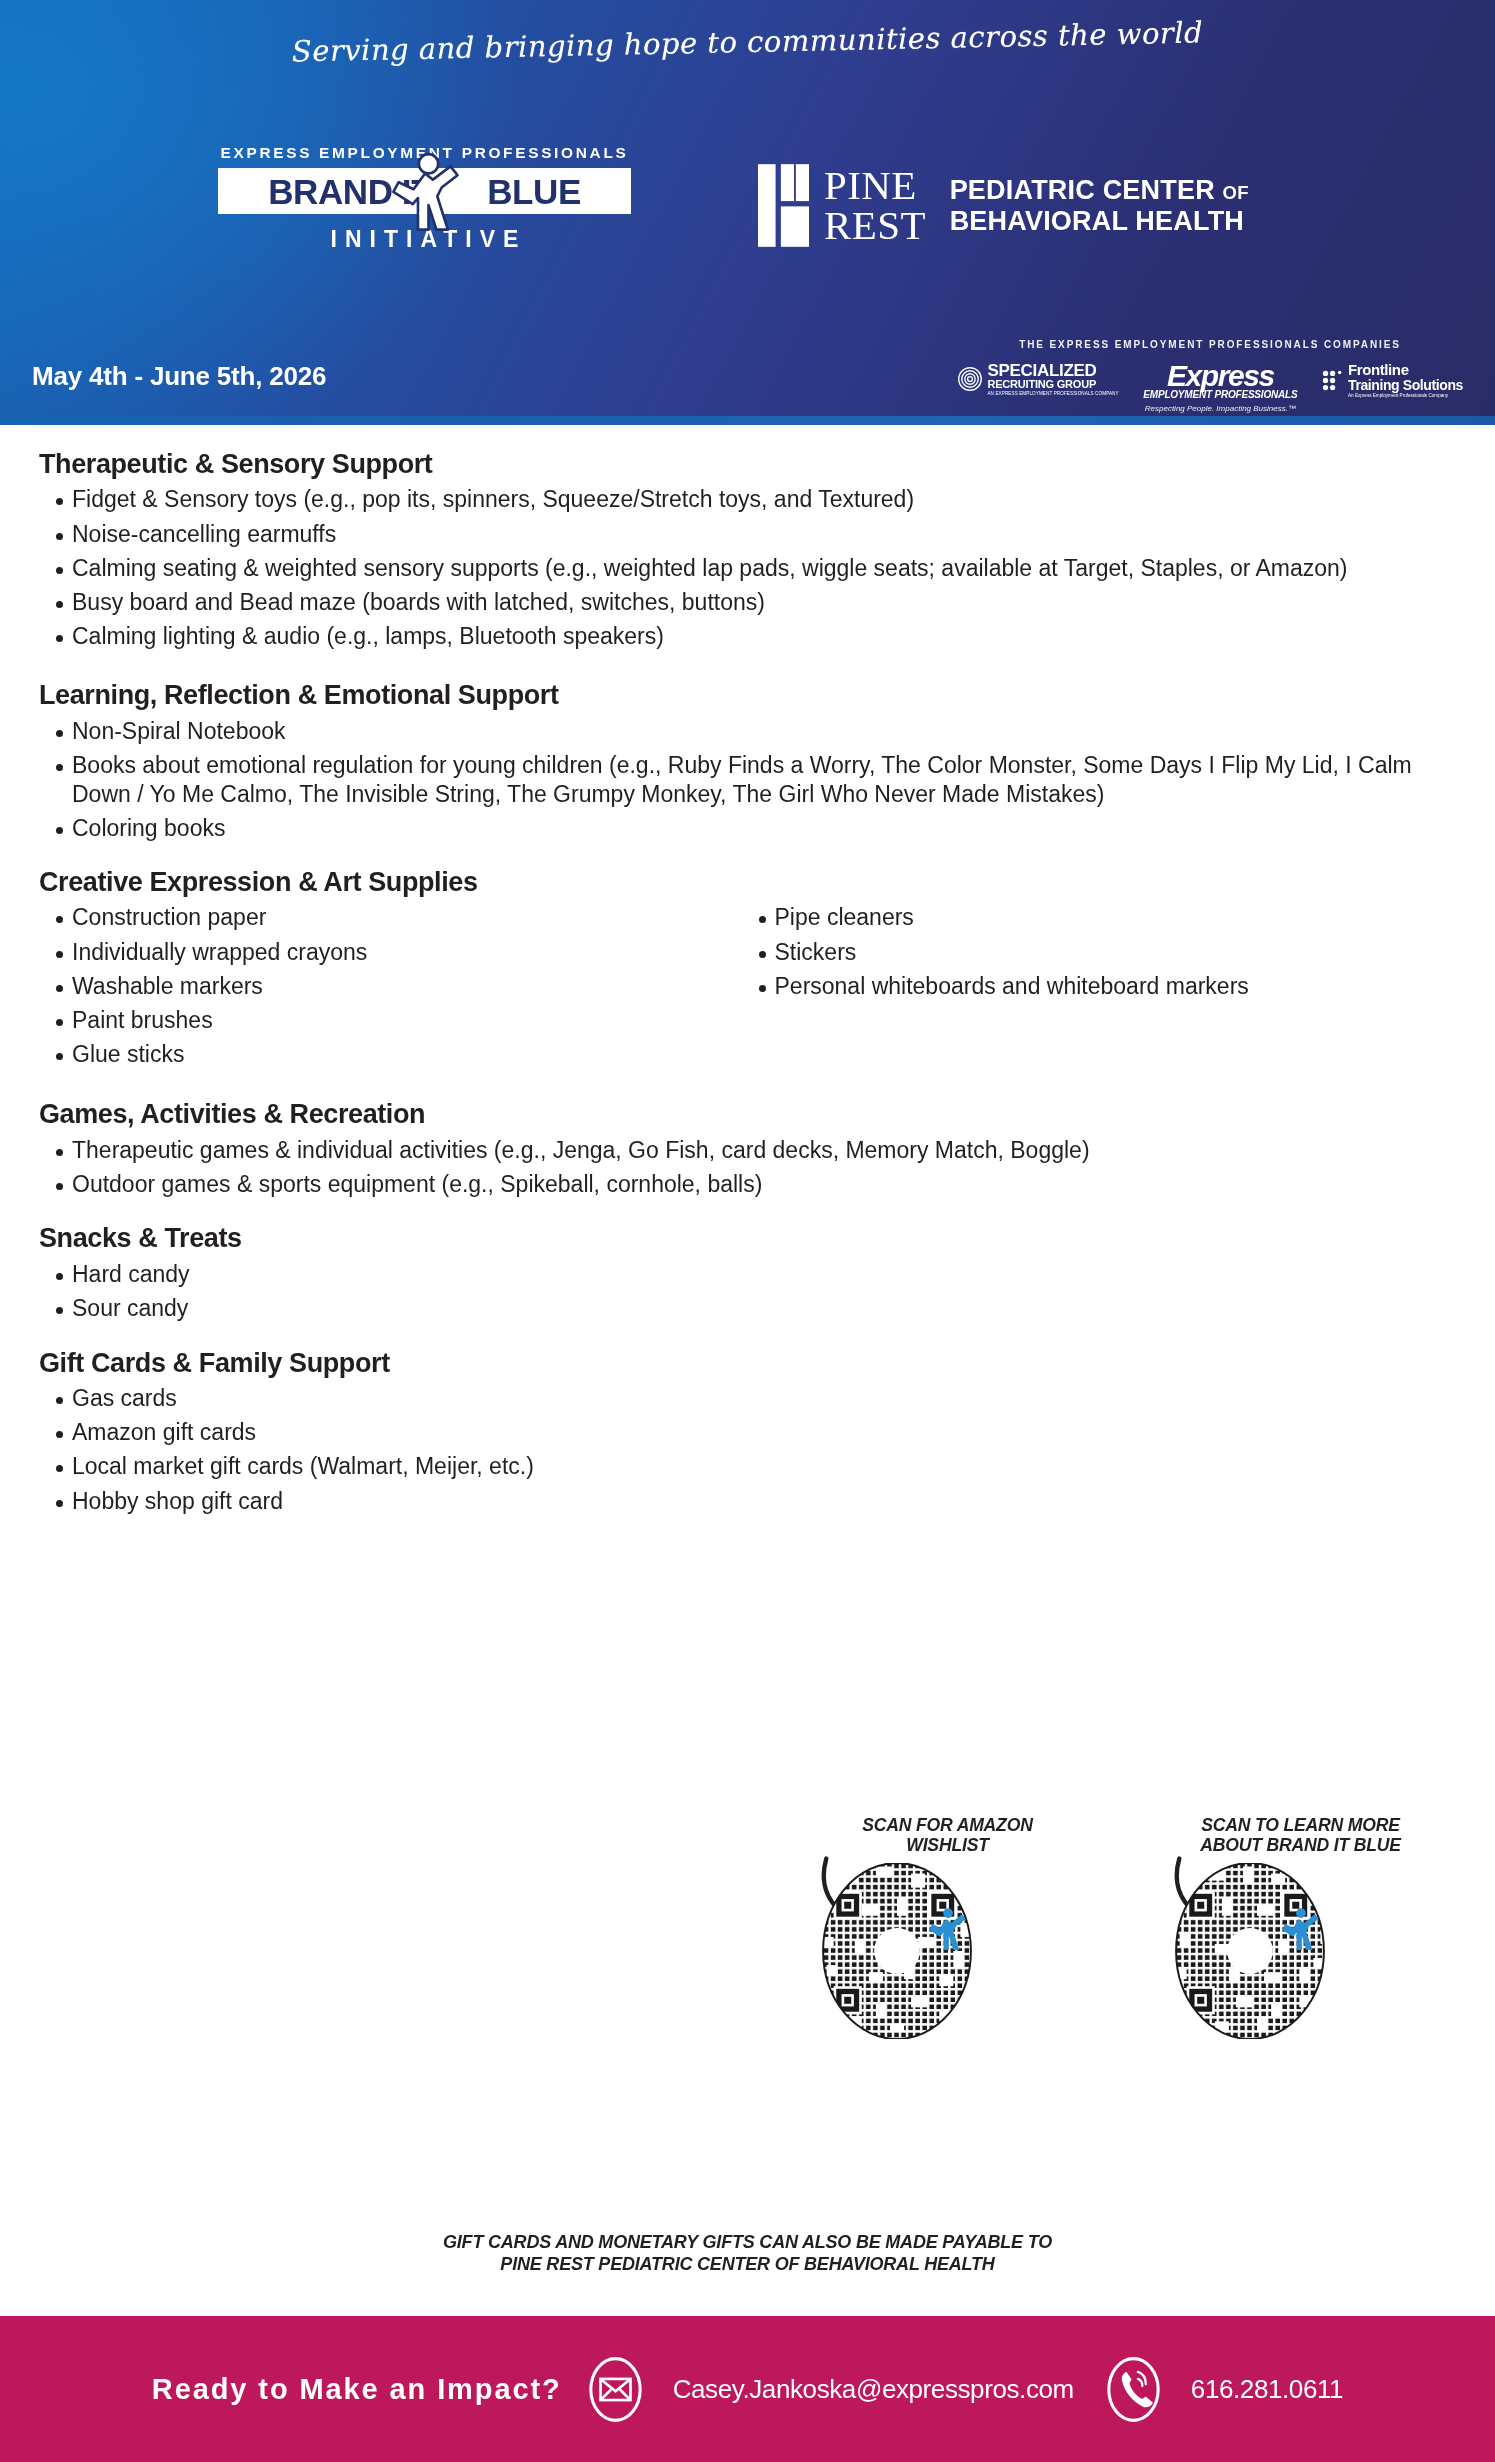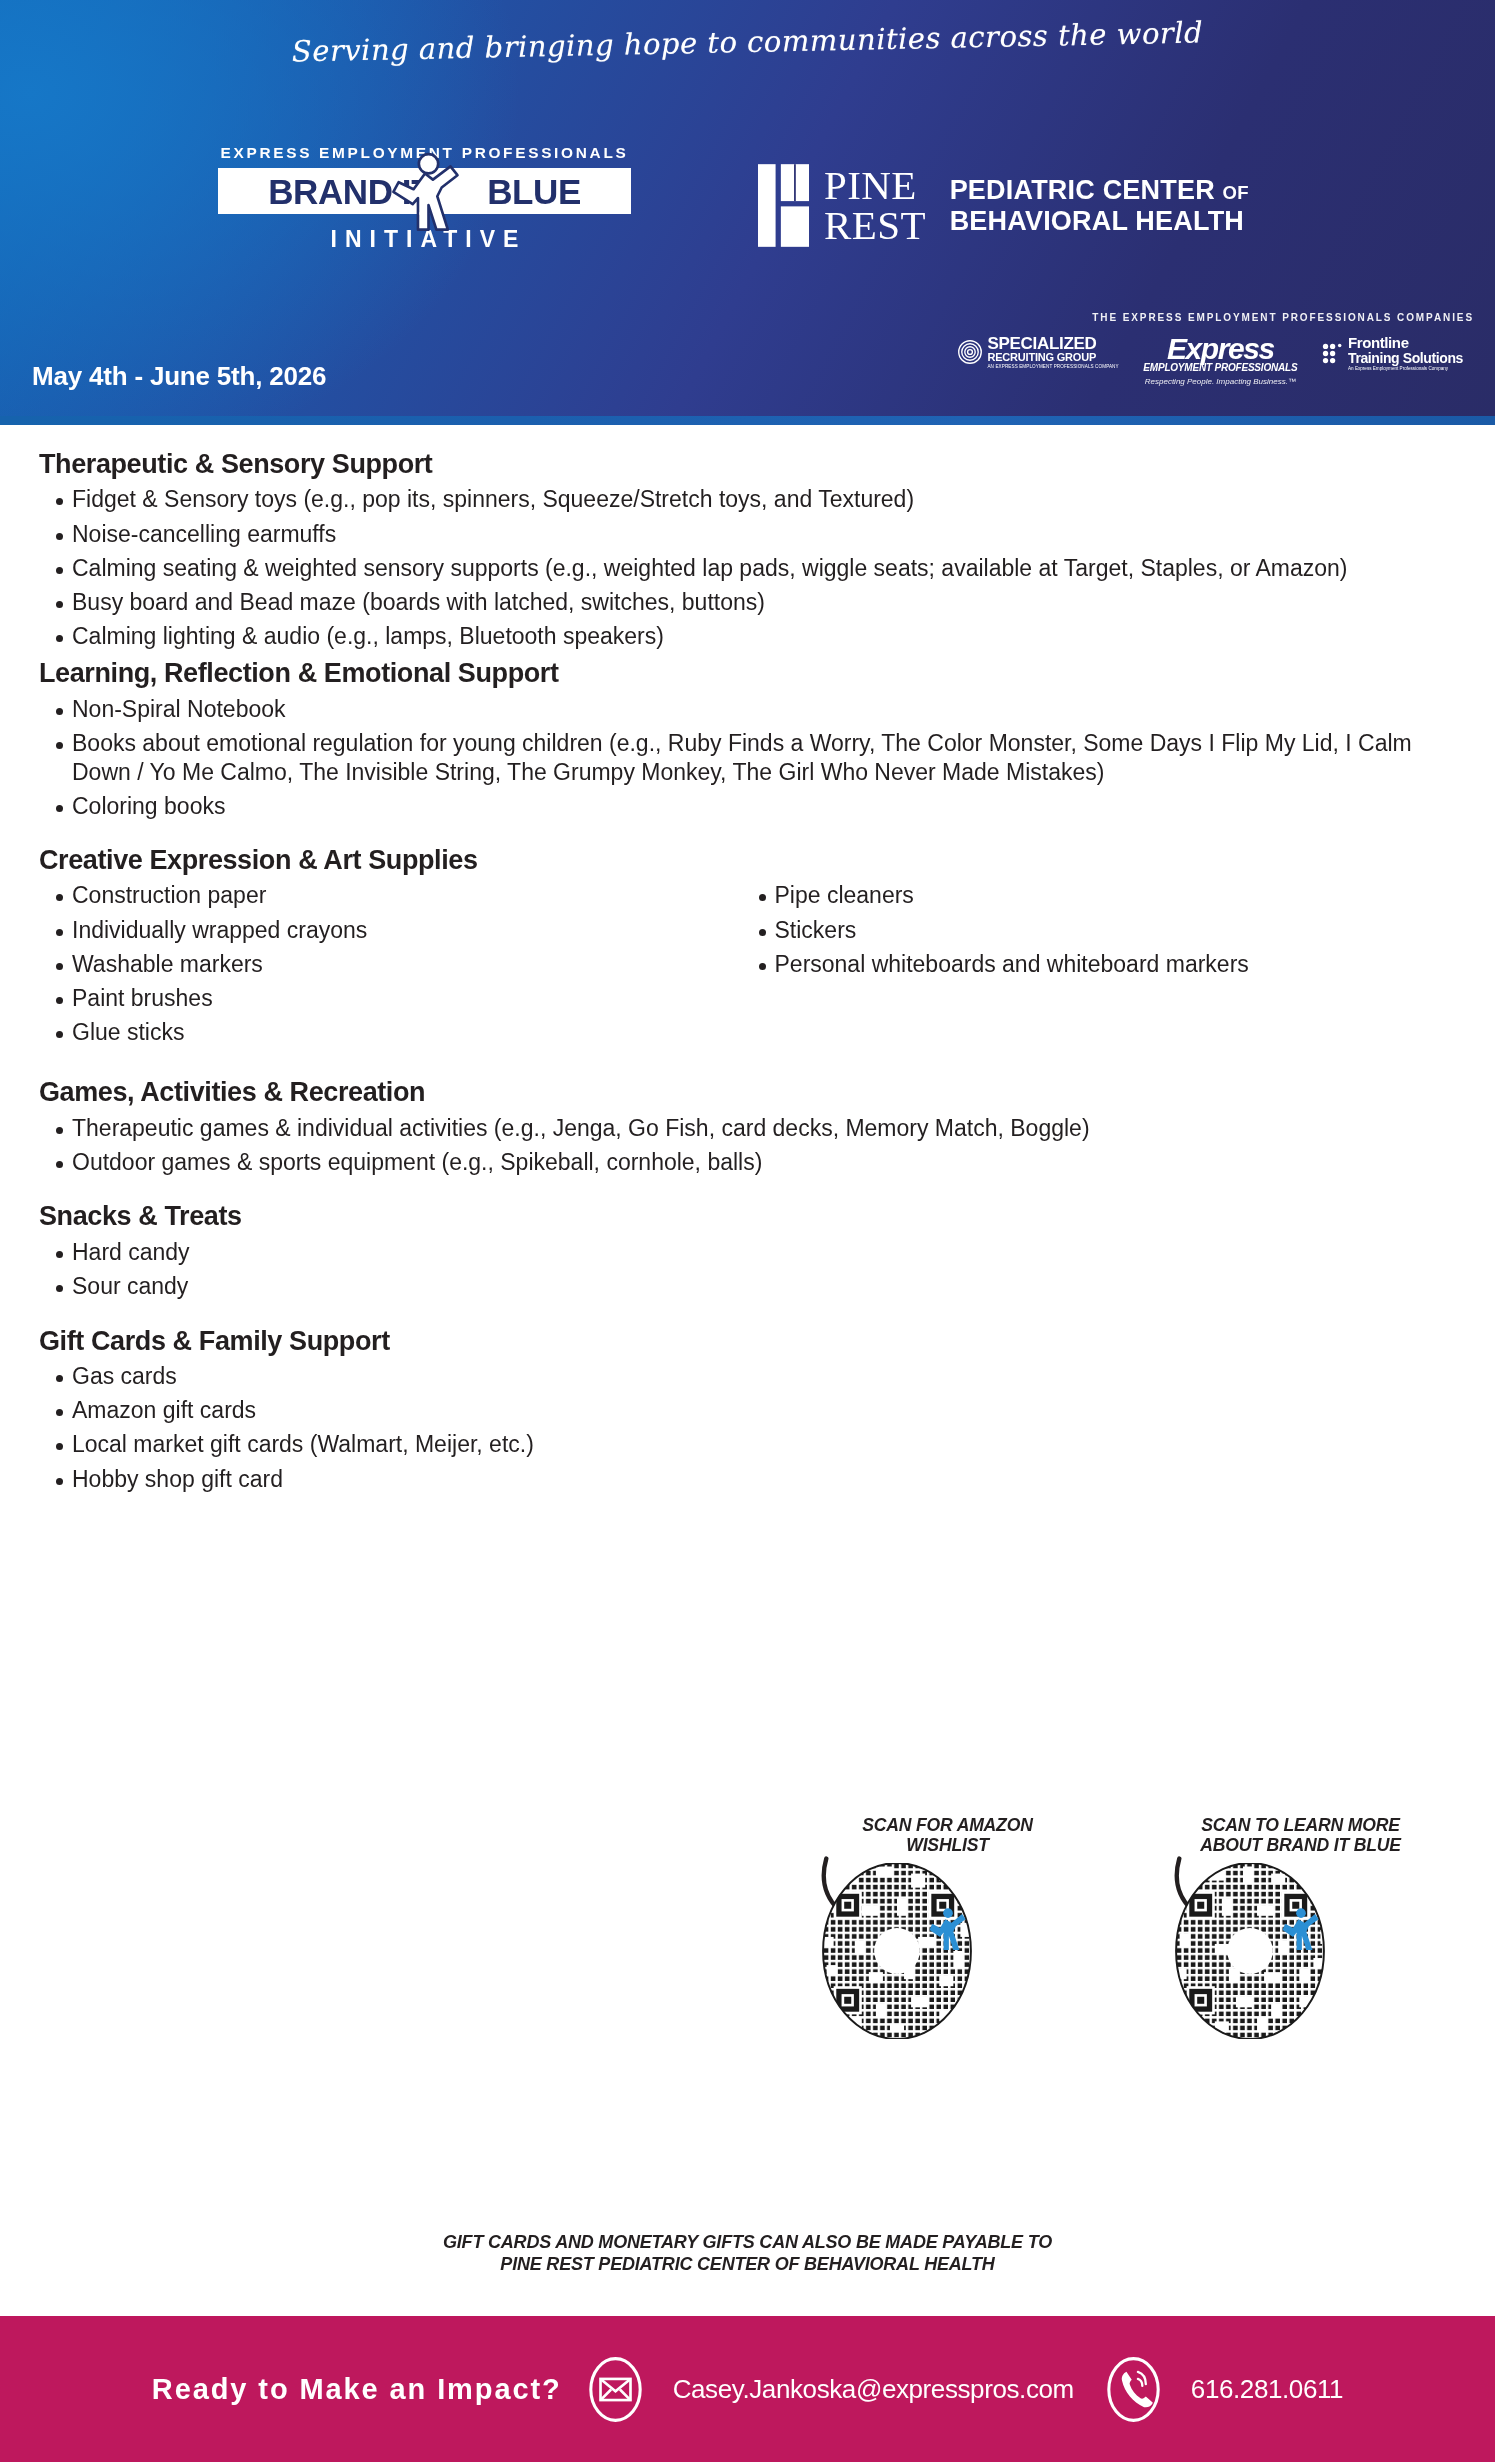--- a/index.html
+++ b/index.html
@@ -83,22 +83,23 @@
     color: #ffffff; font-family: "Liberation Sans", sans-serif;
     font-size: 27px; font-weight: bold; line-height: 1.12;
     letter-spacing: 0.2px; margin-left: 8.8px;
   }
   .pr-sub .sm { font-size: 18.5px; }
 
   
   .companies { position: absolute; right: 21px; top: 312px; width: 528px; }
   .companies-head {
     color: #ffffff; font-size: 10px; font-weight: bold;
-    letter-spacing: 1.9px; text-align: right; margin-bottom: 12.3px;
+    letter-spacing: 1.9px; text-align: center; margin-bottom: 12.3px;
     opacity: 0.93;
+    margin-top: 27px;
   }
   .companies-row { display: flex; align-items: flex-start; justify-content: center; gap: 24.6px; }
   .co { text-align: center; color: #ffffff; }
   .co-srg { display: flex; align-items: center; gap: 4.4px; }
   .co-srg-txt { text-align: left; line-height: 1; }
   .co-srg-1 { font-size: 17px; font-weight: bold; letter-spacing: -0.3px; }
   .co-srg-2 { font-size: 11px; font-weight: bold; letter-spacing: -0.2px; }
   .co-srg-3 { font-size: 4.6px; letter-spacing: 0.1px; margin-top: 1.8px; }
   .co-express-wrap { text-align: center; }
   .co-express-1 { font-size: 30px; font-weight: bold; font-style: italic; letter-spacing: -1.4px; line-height: 0.9; }
@@ -134,21 +135,21 @@
   ul.items li::before {
     content: ""; position: absolute; left: 16.7px; top: 13px;
     width: 7px; height: 7px; border-radius: 50%; background: #231f20;
   }
   .two-col { display: flex; }
   .two-col > ul { width: 50%; }
   .two-col > ul:nth-child(2) li { padding-left: 27px; }
   .two-col > ul:nth-child(2) li::before { left: 11.4px; }
 
   .sec-therapeutic { margin-top: 24px; }
-  .sec-learning { margin-top: 7px; }
+  .sec-learning { margin-top: 29px; }
   .sec-creative { margin-top: 24px; }
   .sec-games { margin-top: 24.6px; }
   .sec-snacks { margin-top: 24.6px; }
   .sec-gift { margin-top: 24.6px; }
 
   
   .qr-block {
     position: absolute; left: 809px; top: 1816px;
     display: flex; gap: 76px;
   }

